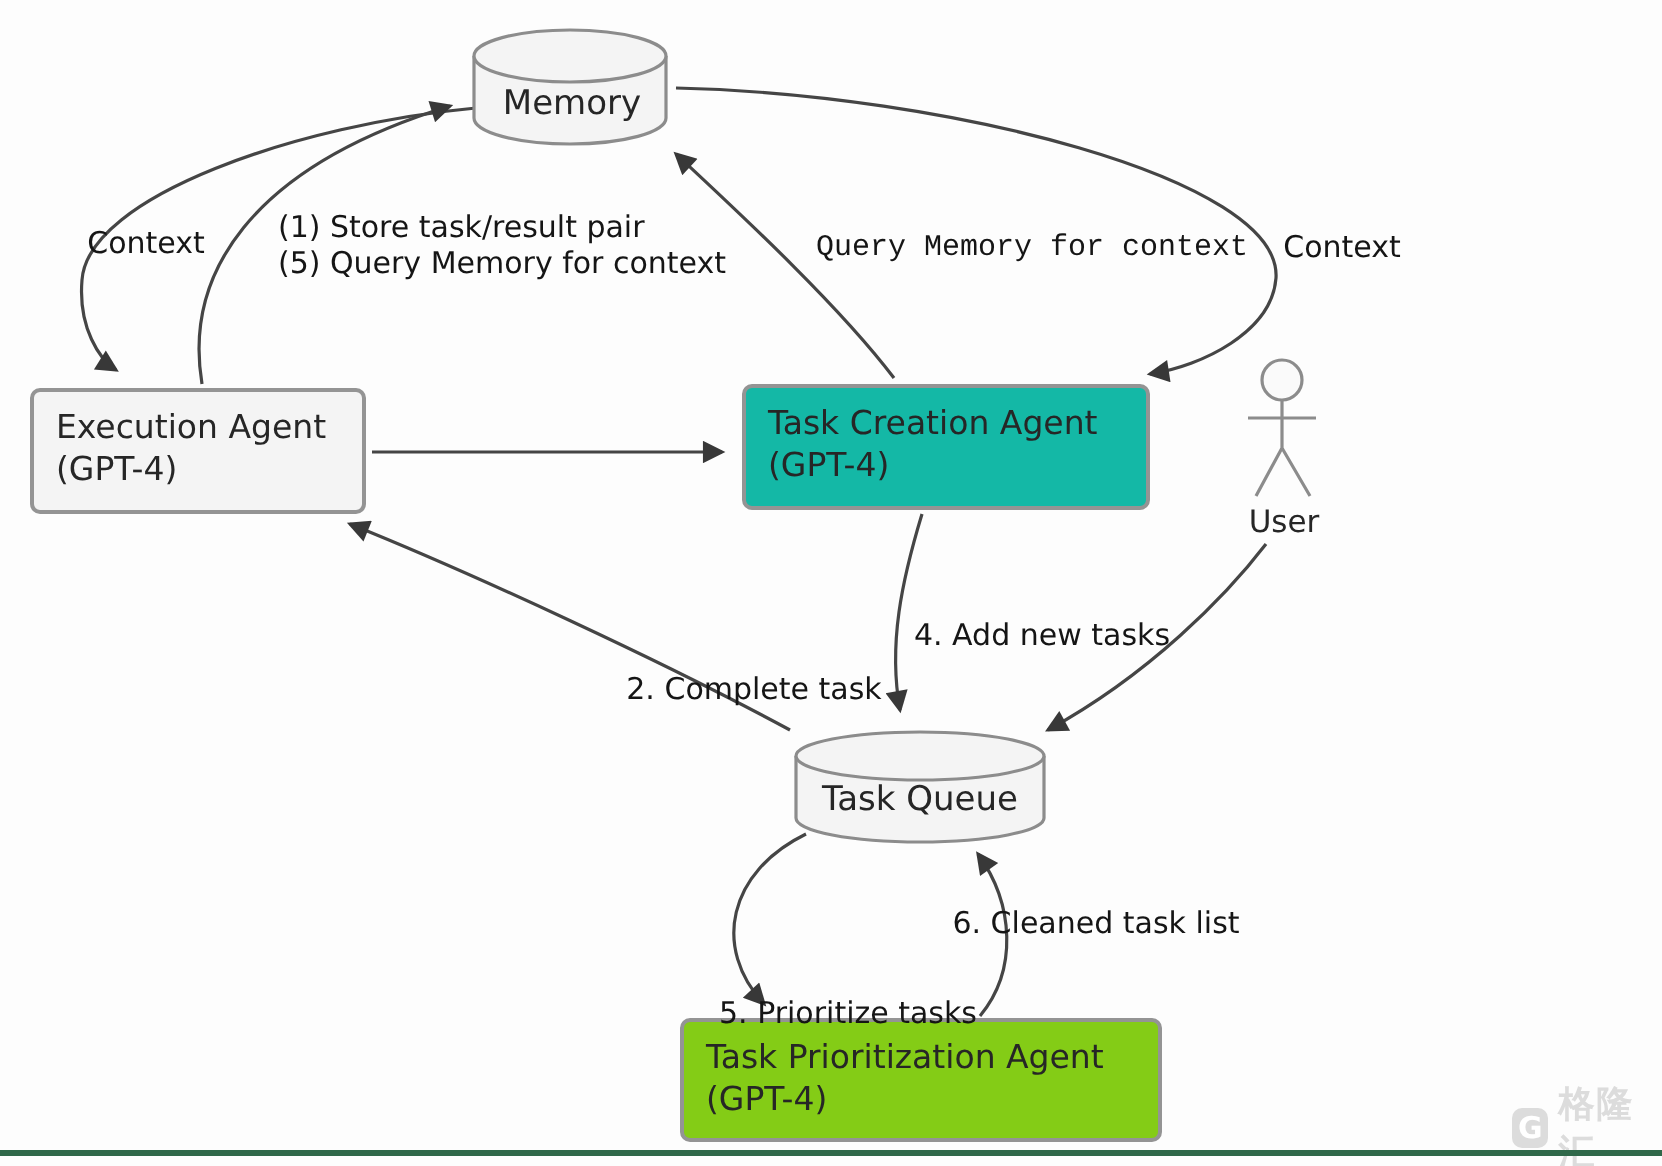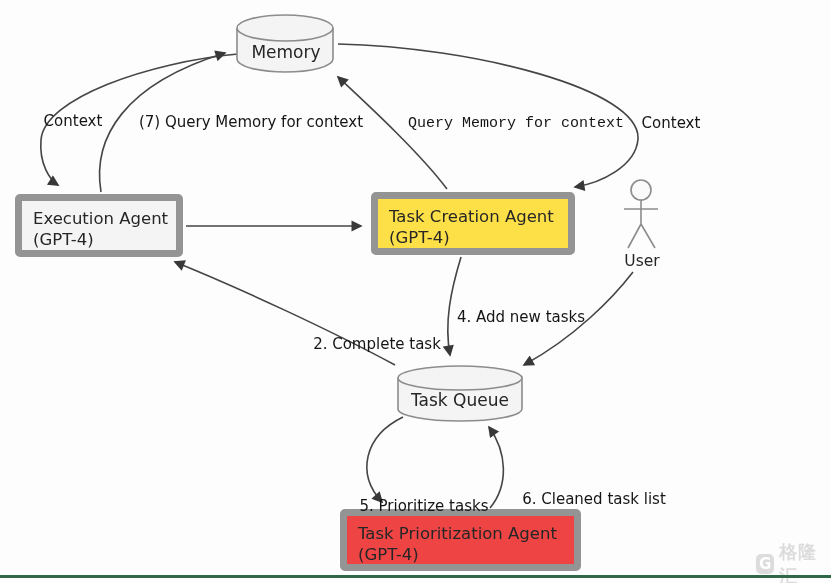--- a/index.html
+++ b/index.html
@@ -5,21 +5,21 @@
   html,body{margin:0;padding:0;background:#ffffff;}
   .stage{
     position:relative;width:831px;height:583px;overflow:hidden;
     background:#fdfdfd;
     font-family:"DejaVu Sans","Liberation Sans",sans-serif;
     color:#1a1a1a;
   }
   svg.layer{position:absolute;left:0;top:0;width:831px;height:583px;}
   .agent-box{
     position:absolute;box-sizing:border-box;
-    background:#f4f4f4;border:7px solid #0f172a;border-radius:5px;
+    background:#f4f4f4;border:2px solid #0f172a;border-radius:5px;
     padding:7px 8px 0 11px;color:#262626;
     font-size:16.5px;line-height:21px;white-space:nowrap;
   }
   .agent-box .title,.agent-box .subtitle{display:block;}
   .node-label{
     position:absolute;transform:translate(-50%,-50%);
     white-space:nowrap;color:#262626;font-size:17px;text-align:center;
   }
   .elabel{
     position:absolute;transform:translate(-50%,-50%);
@@ -79,53 +79,54 @@
       <circle cx="641" cy="190" r="10"></circle>
       <path fill="none" d="M 641,200 L 641,224 M 624,209 L 658,209 M 641,224 L 628,248 M 641,224 L 655,248"></path>
     </g>
   </svg>
 
   <div class="agent-box" style="left: 15px; top: 194px; width: 168px; height: 63px; background: rgb(244, 244, 244); border-color: rgb(148, 148, 148);">
     <span class="title">Execution Agent</span>
     <span class="subtitle">(GPT-4)</span>
   </div>
 
-  <div class="agent-box" style="left: 371px; top: 192px; width: 204px; height: 63px; background: #fde047; border-color: rgb(148, 148, 148);">
+  <div class="agent-box" style="left: 371px; top: 192px; width: 204px; height: 63px; background: #14b8a6; border-color: rgb(148, 148, 148);">
     <span class="title">Task Creation Agent</span>
     <span class="subtitle">(GPT-4)</span>
   </div>
 
-  <div class="agent-box" style="left: 340px; top: 509px; width: 241px; height: 62px; background: #ef4444; border-color: rgb(148, 148, 148);">
+  <div class="agent-box" style="left: 340px; top: 509px; width: 241px; height: 62px; background: #84cc16; border-color: rgb(148, 148, 148);">
     <span class="title">Task Prioritization Agent</span>
     <span class="subtitle">(GPT-4)</span>
   </div>
 
   <div class="node-label" style="left:286px;top:52px;">Memory</div>
   <div class="node-label" style="left:460px;top:400px;">Task Queue</div>
   <div class="node-label" style="left:642px;top:261px;font-size:15.5px;">User</div>
 
   <div class="elabel" style="left:73px;top:122px;">Context</div>
 
   <div class="elabel" style="left:251px;top:123px;">
-    <span>(7) Query Memory for context</span>
+    <span>(1) Store task/result pair</span>
+    <span>(5) Query Memory for context</span>
   </div>
 
   <div class="elabel" style="left:516px;top:124px;font-family:Liberation Mono, monospace;">Query Memory for context</div>
 
   <div class="elabel" style="left:671px;top:124px;">Context</div>
 
 
   <div class="elabel" style="left:377px;top:318px;margin-top:27px;">2. Complete task</div>
 
   <div class="elabel" style="left:521px;top:318px;">4. Add new tasks</div>
 
 
   <div class="elabel" style="left:424px;top:462px;margin-top:45px;">5. Prioritize tasks</div>
 
-  <div class="elabel" style="left:594px;top:462px;margin-top:38px;">6. Cleaned task list</div>
+  <div class="elabel" style="left:548px;top:462px;">6. Cleaned task list</div>
 
   <div class="watermark">
     <span class="wm-logo">G</span>
     <span class="wm-brand">格隆汇</span>
   </div>
 
   <div class="accent-bar" style="background: rgb(47, 104, 73);"></div>
 </div>
 
 </body></html>

